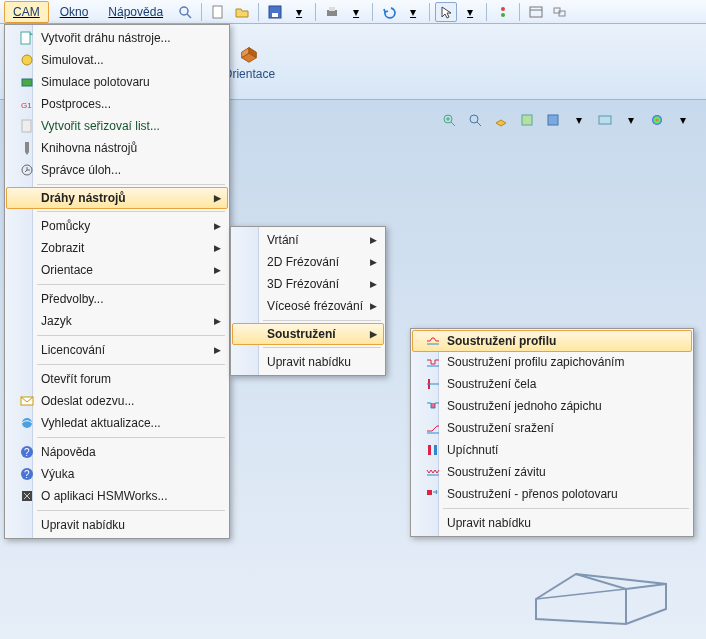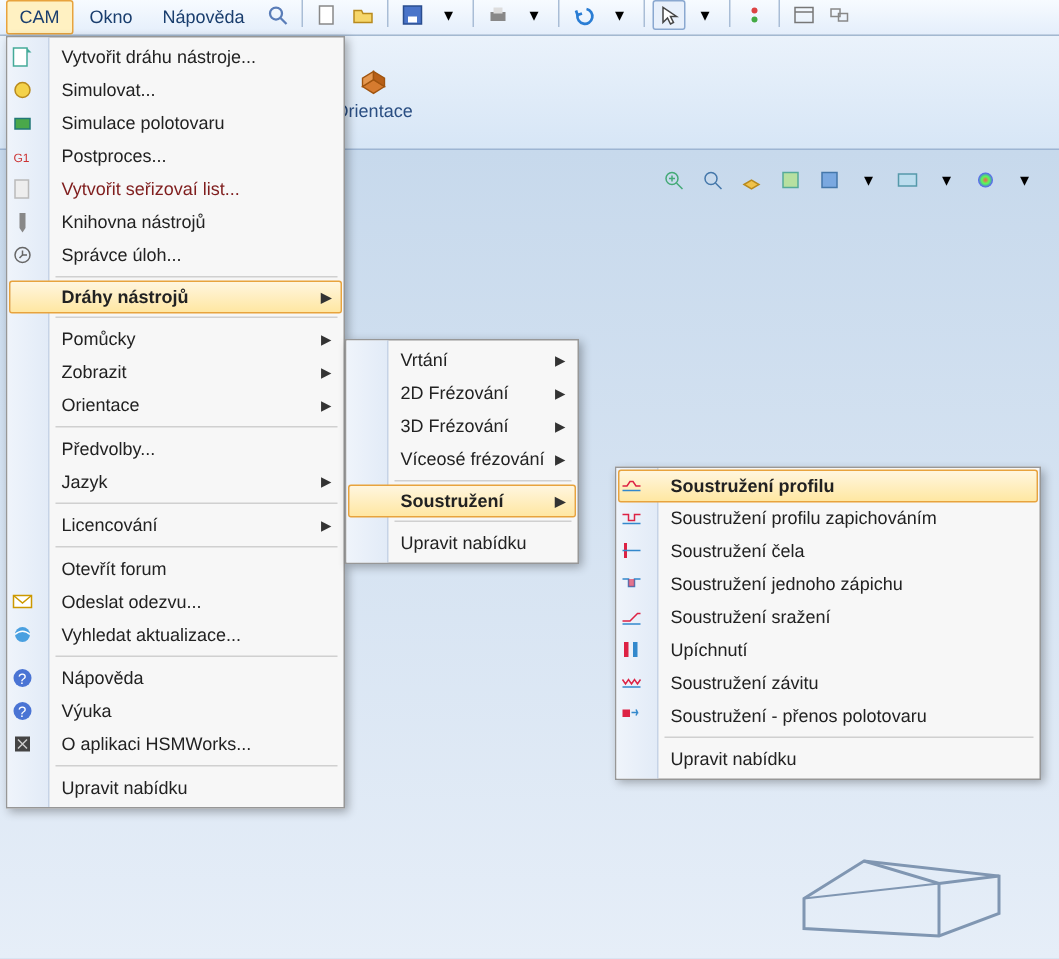--- a/index.html
+++ b/index.html
@@ -10,22 +10,24 @@
     width: 706px;
     height: 639px;
     overflow: hidden;
     position: relative;
   }
   .menubar {
     height: 24px;
     background: linear-gradient(#f7fbff, #e4eefb);
     border-bottom: 1px solid #a3b8d0;
     display: flex;
+    align-items: center;
     padding: 0 4px;
     gap: 2px;
+    text-decoration: underline;
   }
   .menubar .menu-item {
     padding: 3px 8px;
     cursor: default;
     color: #1a3e6e;
     border: 1px solid transparent;
     border-radius: 2px;
   }
   .menubar .menu-item.active {
     background: #fff1c2;
@@ -103,29 +105,29 @@
     background: linear-gradient(#fff6df, #ffe7a2);
     border: 1px solid #e8a33d;
     border-radius: 2px;
     height: 22px;
     margin: -1px;
     font-weight: bold;
   }
   .menu .icon-col {
     width: 28px;
     height: 22px;
-    display: flex; align-items: center; justify-content: flex-start;
+    display: flex; align-items: center; justify-content: flex-end;
     flex-shrink: 0;
   }
   .menu .label {
     padding-left: 6px;
     white-space: nowrap;
     color: #222;
   }
-  .menu .row.disabled .label { color: #7f1d1d; }
+  .menu .row.disabled .label { color: #14532d; }
   .menu .arrow {
     position: absolute; right: 6px; top: 50%;
     transform: translateY(-50%);
     font-size: 9px; color: #333;
   }
   .menu .msep {
     height: 1px; background: #d0d0d0;
     margin: 3px 2px 3px 30px;
   }
   .menu .icon-strip {
@@ -499,21 +501,21 @@
       <span class="label">Soustružení</span>
       <span class="arrow">▶</span>
     </div>
   <div class="msep"></div>
   <div class="row">
       <div class="icon-col"></div>
       <span class="label">Upravit nabídku</span>
     </div>
 </div>
 
-<div class="menu" style="left:410px;top:311px;width:284px;">
+<div class="menu" style="left:410px;top:328px;width:284px;">
   <div class="icon-strip"></div>
   <div class="row hl">
       <div class="icon-col">
         <svg class="micon" viewBox="0 0 16 16">
           <path d="M2 8 h3 l2 -3 h2 l2 3 h3" fill="none" stroke="#d24"></path>
           <line x1="2" y1="11" x2="14" y2="11" stroke="#38c"></line>
         </svg>
       </div>
       <span class="label">Soustružení profilu</span>
     </div>

